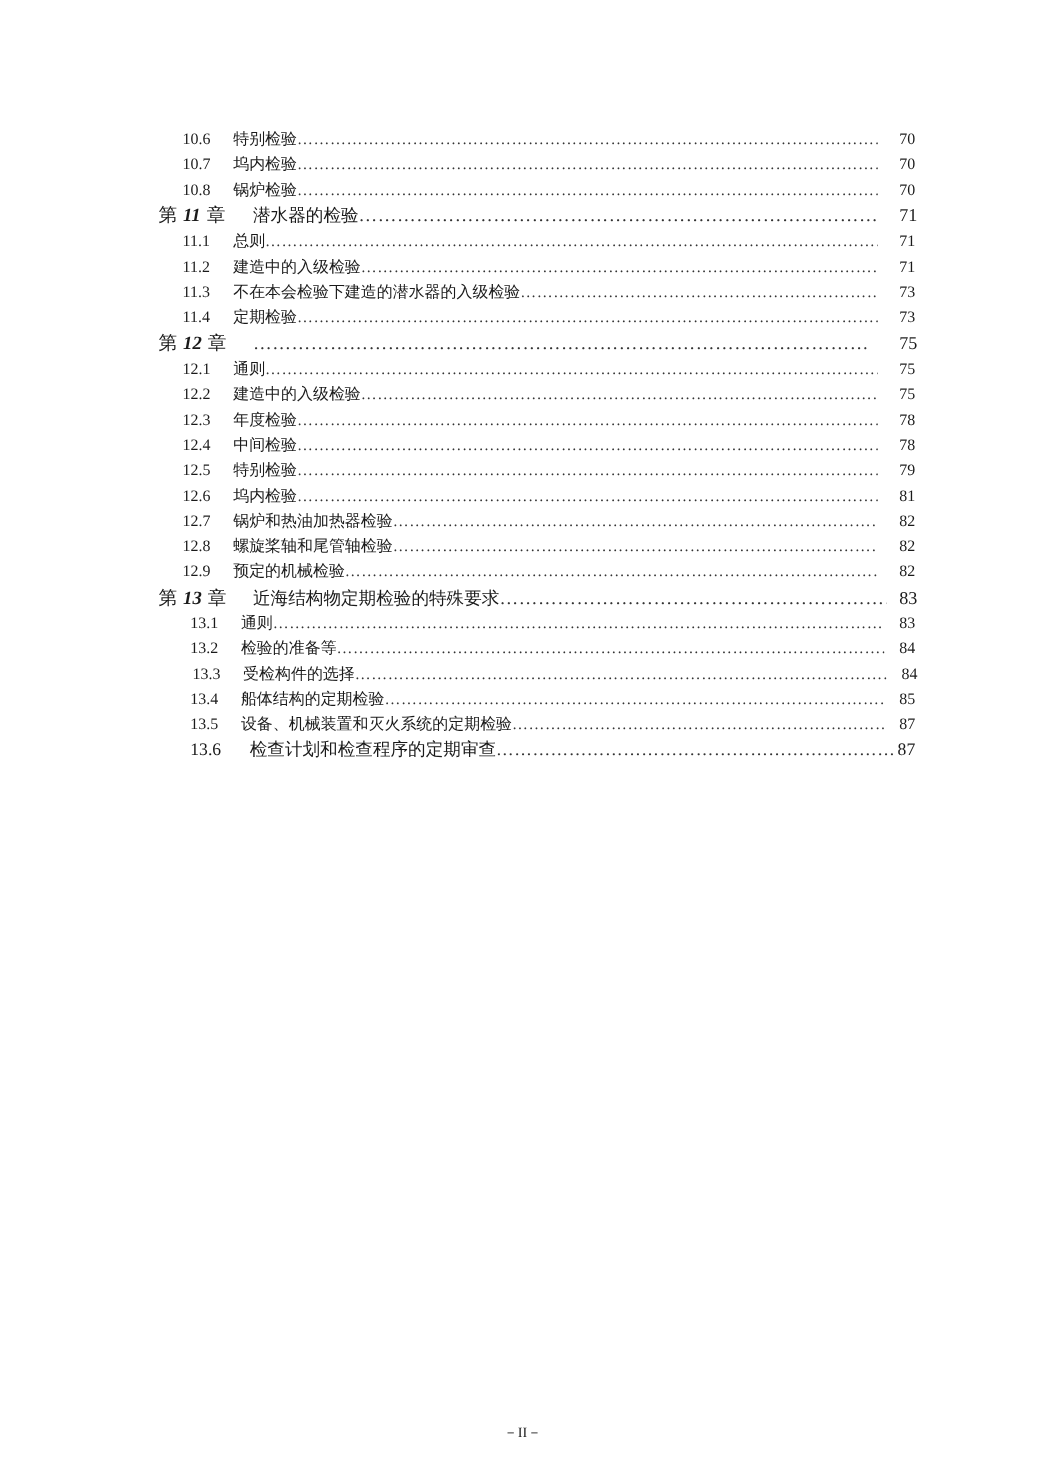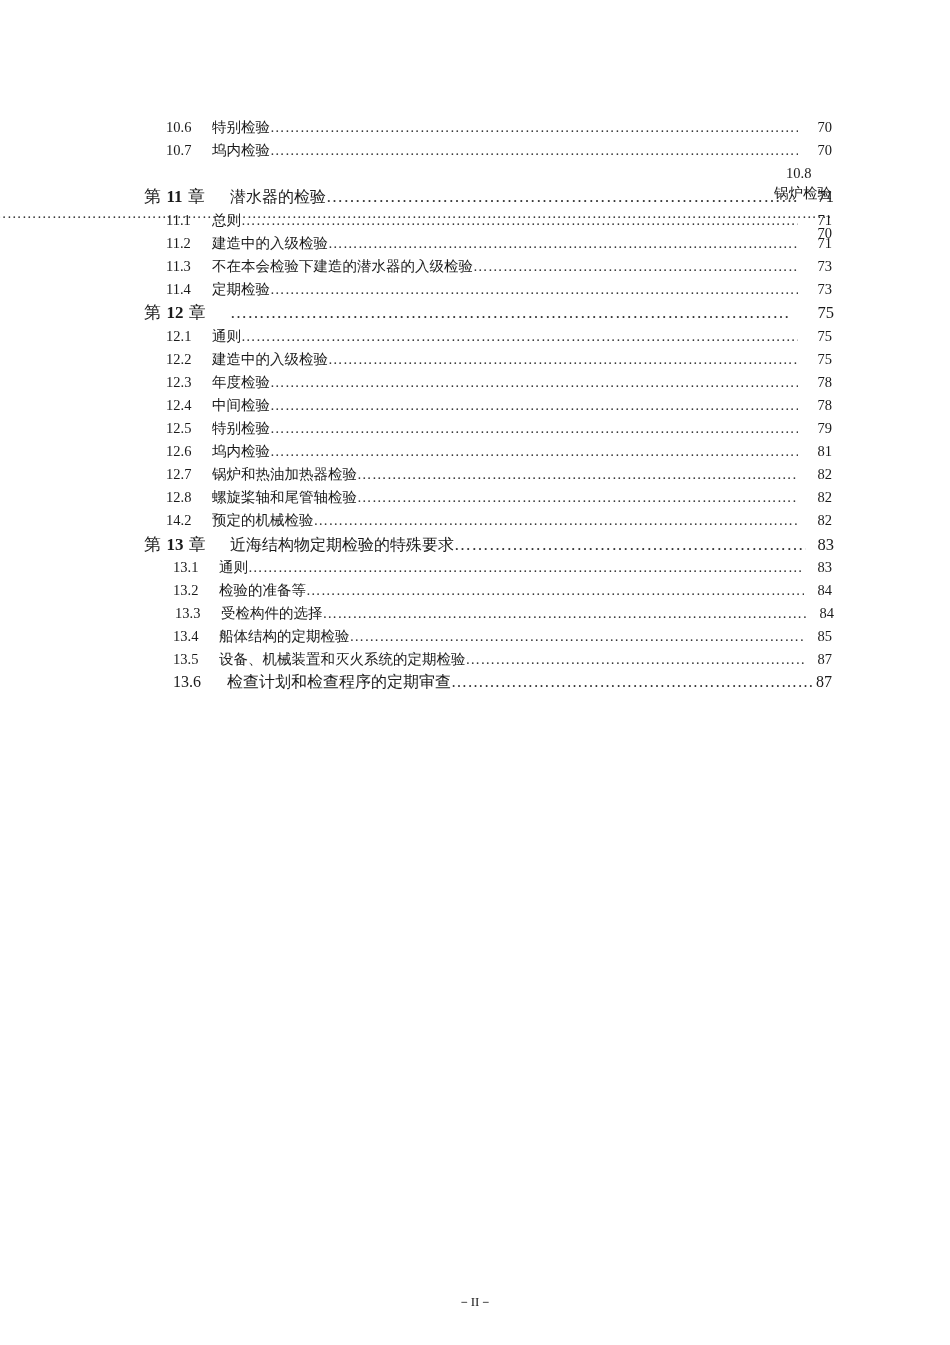--- a/index.html
+++ b/index.html
@@ -9,21 +9,21 @@
     .row .num { display: inline-block; }
     .row .title { display: inline-block; }
     .row .leader { flex: 1; overflow: hidden; white-space: nowrap; color: #333; letter-spacing: 0.5px; }
     .row .leader::after { content: "……………………………………………………………………………………………………………………………………………………………………………………………………………………………………………………"; }
     .row .page { display: inline-block; text-align: right; }
 
     .sec { font-size: 14.5px; line-height: 20px; }
     .sec .num { width: 46px; }
     .chap { font-size: 17px; line-height: 22px; font-weight: normal; }
     .chap .num { width: 86px; font-family: "DejaVu Sans", "Liberation Sans", sans-serif; }
-    .chap .num b { font-family: "Liberation Serif", serif; font-weight: bold; }
+    .chap .num b { font-family: "Liberation Serif", serif; font-weight: bold; font-style: italic; }
     .chap .title { font-family: "DejaVu Sans", "Liberation Sans", sans-serif; font-size: 16px; }
     .chap .page { font-size: 16.5px; }
 
     .footer { position: absolute; left: 0; width: 950px; top: 1293px; text-align: center; font-size: 13px; font-family: "Liberation Serif", serif; }
   </style>
 </head>
 <body>
 
 <div class="toc">
 
@@ -34,21 +34,21 @@
     <span class="page" style="width:34px;">70</span>
   </div>
 
   <div class="row sec" style="left:166px; top:140px; width:666px;">
     <span class="num">10.7</span>
     <span class="title">坞内检验</span>
     <span class="leader"></span>
     <span class="page" style="width:34px;">70</span>
   </div>
 
-  <div class="row sec" style="left:166px; top:163px; width:666px;flex-direction:column;">
+  <div class="row sec" style="left:166px; top:163px; width:666px;">
     <span class="num">10.8</span>
     <span class="title">锅炉检验</span>
     <span class="leader"></span>
     <span class="page" style="width:34px;">70</span>
   </div>
 
   <div class="row chap" style="left:144px; top:185px; width:690px;">
     <span class="num"><span>第</span> <b>11</b> <span>章</span></span>
     <span class="title">潜水器的检验</span>
     <span class="leader" style="margin-right:14px;"></span>
@@ -139,21 +139,21 @@
   </div>
 
   <div class="row sec" style="left:166px; top:487px; width:666px;">
     <span class="num">12.8</span>
     <span class="title">螺旋桨轴和尾管轴检验</span>
     <span class="leader"></span>
     <span class="page" style="width:34px;">82</span>
   </div>
 
   <div class="row sec" style="left:166px; top:510px; width:666px;">
-    <span class="num">14.2</span>
+    <span class="num">12.9</span>
     <span class="title">预定的机械检验</span>
     <span class="leader"></span>
     <span class="page" style="width:34px;">82</span>
   </div>
 
   <div class="row chap" style="left:144px; top:533px; width:690px;">
     <span class="num"><span>第</span> <b>13</b> <span>章</span></span>
     <span class="title">近海结构物定期检验的特殊要求</span>
     <span class="leader" style="margin-right:6px;"></span>
     <span class="page" style="width:22px;">83</span>

